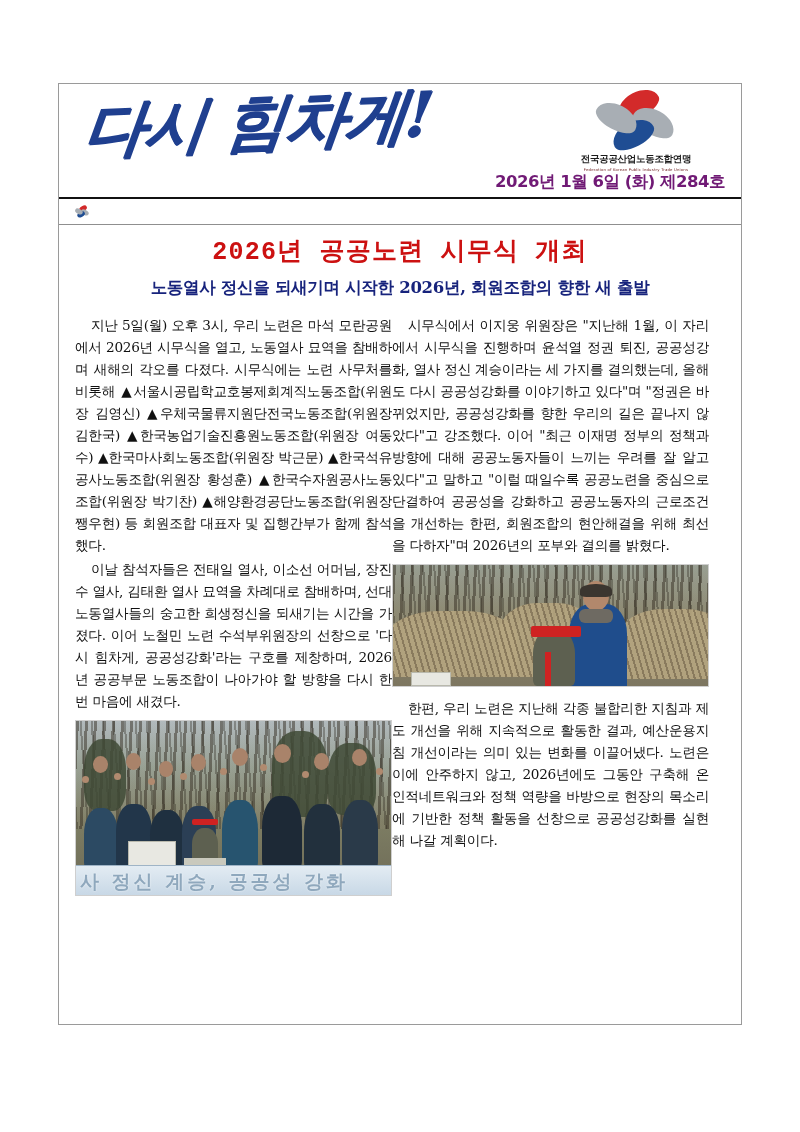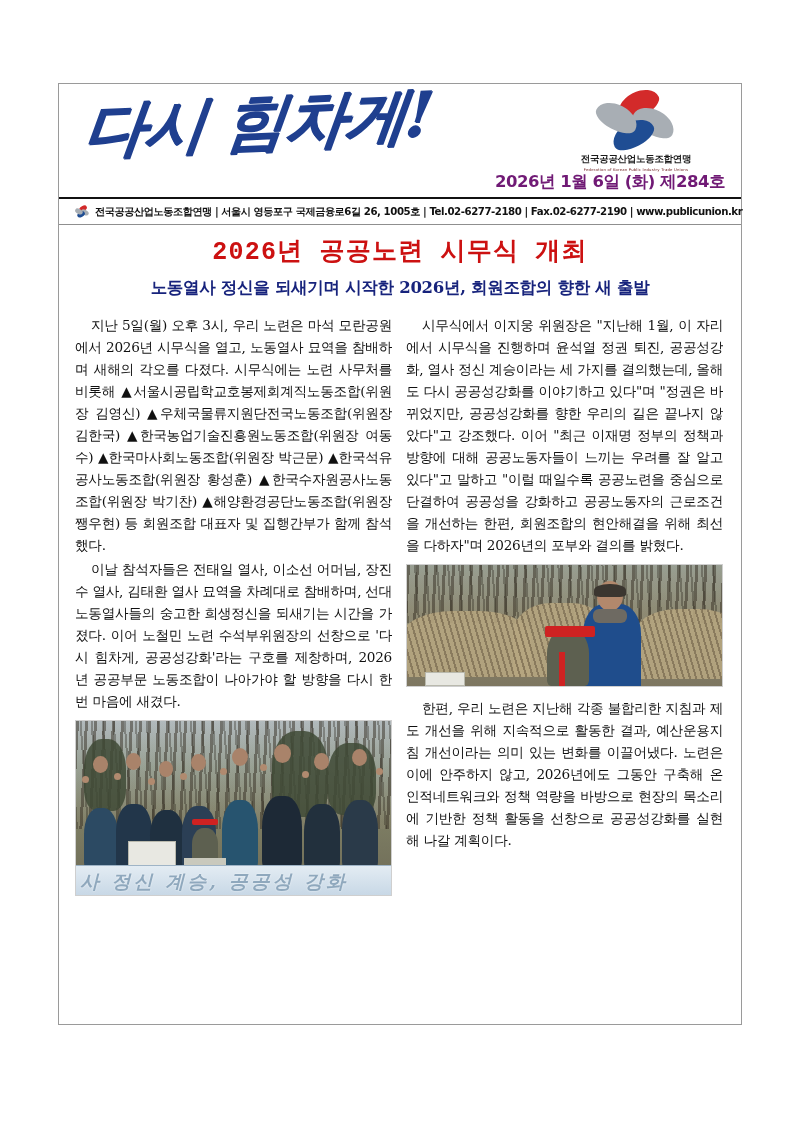--- a/index.html
+++ b/index.html
@@ -152,21 +152,20 @@
     color: #17237c;
     letter-spacing: -0.3px;
     margin-top: 10px;
     line-height: 1.2;
     white-space: nowrap;
   }
 
   
   .columns {
     display: flex;
-    gap: 14px;
     padding: 12px 16px 0 16px;
   }
   .col { width: 317px; }
 
   .para {
     font-family: "DejaVu Serif", "Liberation Serif", serif;
     font-size: 13.6px;
     line-height: 1.62;
     color: #101010;
     text-align: justify;
@@ -221,21 +220,20 @@
     border-radius: 50%;
     background: #b08a6f;
   }
 
   .banner {
     position: absolute;
     left: 0; right: 0; bottom: 0;
     height: 30px;
     background: linear-gradient(#e3ecf3, #c8d8e6);
     border-top: 1px solid #9fb4c6;
-    font-style: italic;
   }
   .banner-text {
     position: absolute;
     left: 4px; right: 4px; top: 3px;
     font-family: "DejaVu Serif", "Liberation Serif", serif;
     font-size: 19px;
     font-weight: bold;
     color: #8fa8bd;
     letter-spacing: 3px;
     white-space: nowrap;
@@ -292,21 +290,20 @@
     <div class="issue-line">2026년 1월 6일 (화) 제284호</div>
   </div>
 
   <div class="contact-strip">
     <span class="mini-logo">
       <i class="t"></i>
       <i class="r"></i>
       <i class="b"></i>
       <i class="l"></i>
     </span>
-    <span class="contact-text">전국공공산업노동조합연맹 | 서울시 영등포구 국제금융로6길 26, 1005호 | Tel.02-6277-2180 | Fax.02-6277-2190 | www.publicunion.kr</span>
   </div>
 
   <div class="headline-wrap">
     <div class="headline">2026년 공공노련 시무식 개최</div>
     <div class="subhead">노동열사 정신을 되새기며 시작한 2026년, 회원조합의 향한 새 출발</div>
   </div>
 
   <div class="columns">
 
     <div class="col">

